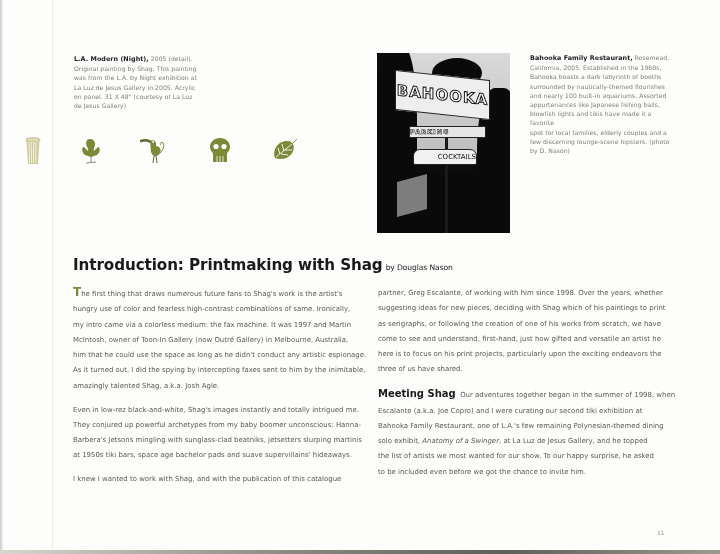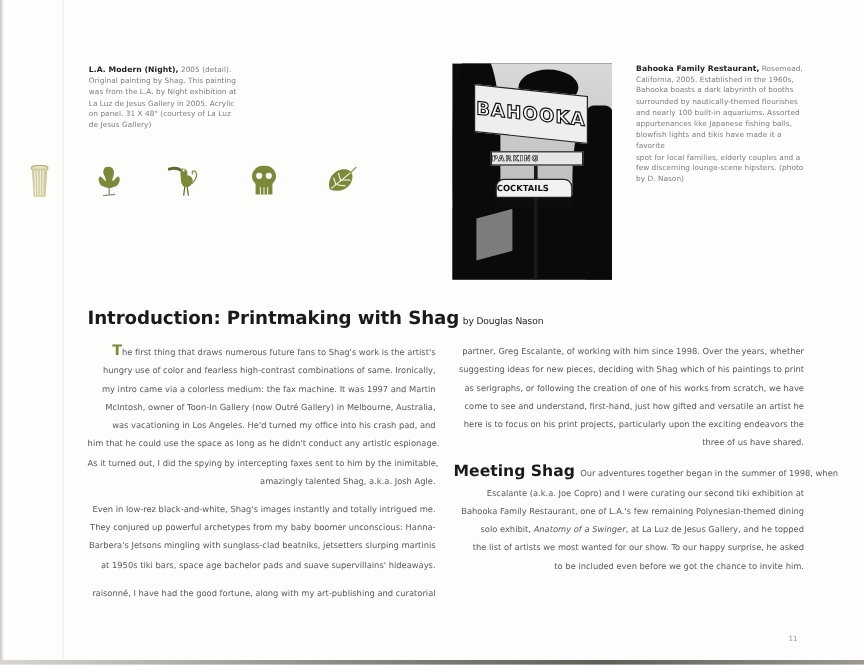--- a/index.html
+++ b/index.html
@@ -17,36 +17,36 @@
   .caption b { color: #222; font-weight: bold; font-size: 6.4px; }
   .caption-left { left: 74px; top: 54px; width: 150px; }
   .caption-right { left: 530px; top: 53px; width: 142px; }
 
   .photo { position: absolute; left: 377px; top: 53px; width: 133px; height: 180px; background: #0c0c0c; overflow: hidden; }
   .photo .sky { position: absolute; left: 20px; top: 0; width: 113px; height: 110px; background: linear-gradient(180deg,#d9d9d9,#bdbdbd); }
   .photo .tree { position: absolute; background: #0a0a0a; border-radius: 50%; }
   .photo .sign-main { position: absolute; left: 18px; top: 22px; width: 93px; height: 38px; background: #eee; transform: skewY(6deg); border: 1px solid #222; display: flex; align-items: center; justify-content: center; }
   .photo .sign-main span { font-family: "DejaVu Sans", sans-serif; font-weight: bold; font-size: 15px; color: #fff; -webkit-text-stroke: 1px #111; letter-spacing: 1px; }
   .photo .sign-parking { position: absolute; left: 32px; top: 73px; width: 75px; height: 10px; background: #e6e6e6; border: 1px solid #222; font-size: 6.5px; font-weight: bold; color: #fff; -webkit-text-stroke: 0.5px #111; text-align: left; line-height: 10px; letter-spacing: 1px; }
-  .photo .sign-cocktails { position: absolute; left: 36px; top: 96px; width: 62px; height: 14px; background: #f1f1f1; border: 1px solid #222; border-radius: 7px 7px 2px 2px; font-size: 7px; font-weight: bold; color: #111; text-align: left; line-height: 14px; }
+  .photo .sign-cocktails { position: absolute; left: 36px; top: 96px; width: 62px; height: 14px; background: #f1f1f1; border: 1px solid #222; border-radius: 7px 7px 2px 2px; font-size: 7px; font-weight: normal; color: #111; text-align: right; line-height: 14px; }
   .photo .post { position: absolute; left: 68px; top: 85px; width: 3px; height: 95px; background: #1a1a1a; }
   .photo .building { position: absolute; left: 20px; top: 125px; width: 30px; height: 35px; background: #7d7d7d; transform: skewY(-15deg); }
 
   .icon-row { position: absolute; top: 134px; height: 34px; }
   .icon { position: absolute; top: 0; }
 
   .title { position: absolute; left: 73px; top: 256px; font-family: "DejaVu Sans", sans-serif; font-size: 15.2px; font-weight: bold; color: #1a1a1a; white-space: nowrap; letter-spacing: -0.1px; }
   .title .byline { font-size: 7.6px; font-weight: normal; color: #222; margin-left: 3px; }
 
   .col { position: absolute; font-size: 6.95px; line-height: 15.3px; color: #5a5a56; }
-  .col p { margin: 0 0 8.5px 0; text-align: right; }
+  .col p { margin: 0 0 8.5px 0; }
   .col-left { left: 73px; top: 287px; width: 290px; }
   .col-right { left: 378px; top: 286px; width: 292px; }
   .dropcap { color: #7a8a38; font-weight: bold; font-size: 12px; line-height: 10px; }
-  .runin { color: #1a1a1a; font-weight: bold; font-size: 13px; }
+  .runin { color: #1a1a1a; font-weight: bold; font-size: 10px; }
   .col .line { display: block; white-space: nowrap; }
 
   .page-num { position: absolute; left: 657px; top: 529px; font-size: 6px; color: #9a9a96; }
   .watermark { position: absolute; left: 636px; top: 561px; font-family: Liberation Sans, sans-serif; font-size: 14px; color: #c3c3c0; white-space: nowrap; }
 </style>
 </head>
 <body>
 
 <div class="page-edge-left"></div>
 <div class="spine-line"></div>
@@ -143,33 +143,32 @@
 <div class="title">
   <span>Introduction: Printmaking with Shag</span><span class="byline">by Douglas Nason</span>
 </div>
 
 <div class="col col-left">
   <p>
     <span class="line"><span class="dropcap">T</span><span>he first thing that draws numerous future fans to Shag's work is the artist's</span></span>
     <span class="line">hungry use of color and fearless high-contrast combinations of same. Ironically,</span>
     <span class="line">my intro came via a colorless medium: the fax machine. It was 1997 and Martin</span>
     <span class="line">McIntosh, owner of Toon-In Gallery (now Outré Gallery) in Melbourne, Australia,</span>
-    <span class="line">was vacationing in Los Angeles. He'd turned my office into his crash pad, and</span>
     <span class="line">him that he could use the space as long as he didn't conduct any artistic espionage.</span>
     <span class="line">As it turned out, I did the spying by intercepting faxes sent to him by the inimitable,</span>
     <span class="line">amazingly talented Shag, a.k.a. Josh Agle.</span>
   </p>
   <p>
     <span class="line">Even in low-rez black-and-white, Shag's images instantly and totally intrigued me.</span>
     <span class="line">They conjured up powerful archetypes from my baby boomer unconscious: Hanna-</span>
     <span class="line">Barbera's Jetsons mingling with sunglass-clad beatniks, jetsetters slurping martinis</span>
     <span class="line">at 1950s tiki bars, space age bachelor pads and suave supervillains' hideaways.</span>
   </p>
   <p>
-    <span class="line">raisonné, I have had the good fortune, along with my art-publishing and curatorial</span>
+    <span class="line">I knew I wanted to work with Shag, and with the publication of this catalogue</span>
   </p>
 </div>
 
 <div class="col col-right">
   <p>
     <span class="line">partner, Greg Escalante, of working with him since 1998. Over the years, whether</span>
     <span class="line">suggesting ideas for new pieces, deciding with Shag which of his paintings to print</span>
     <span class="line">as serigraphs, or following the creation of one of his works from scratch, we have</span>
     <span class="line">come to see and understand, first-hand, just how gifted and versatile an artist he</span>
     <span class="line">here is to focus on his print projects, particularly upon the exciting endeavors the</span>

